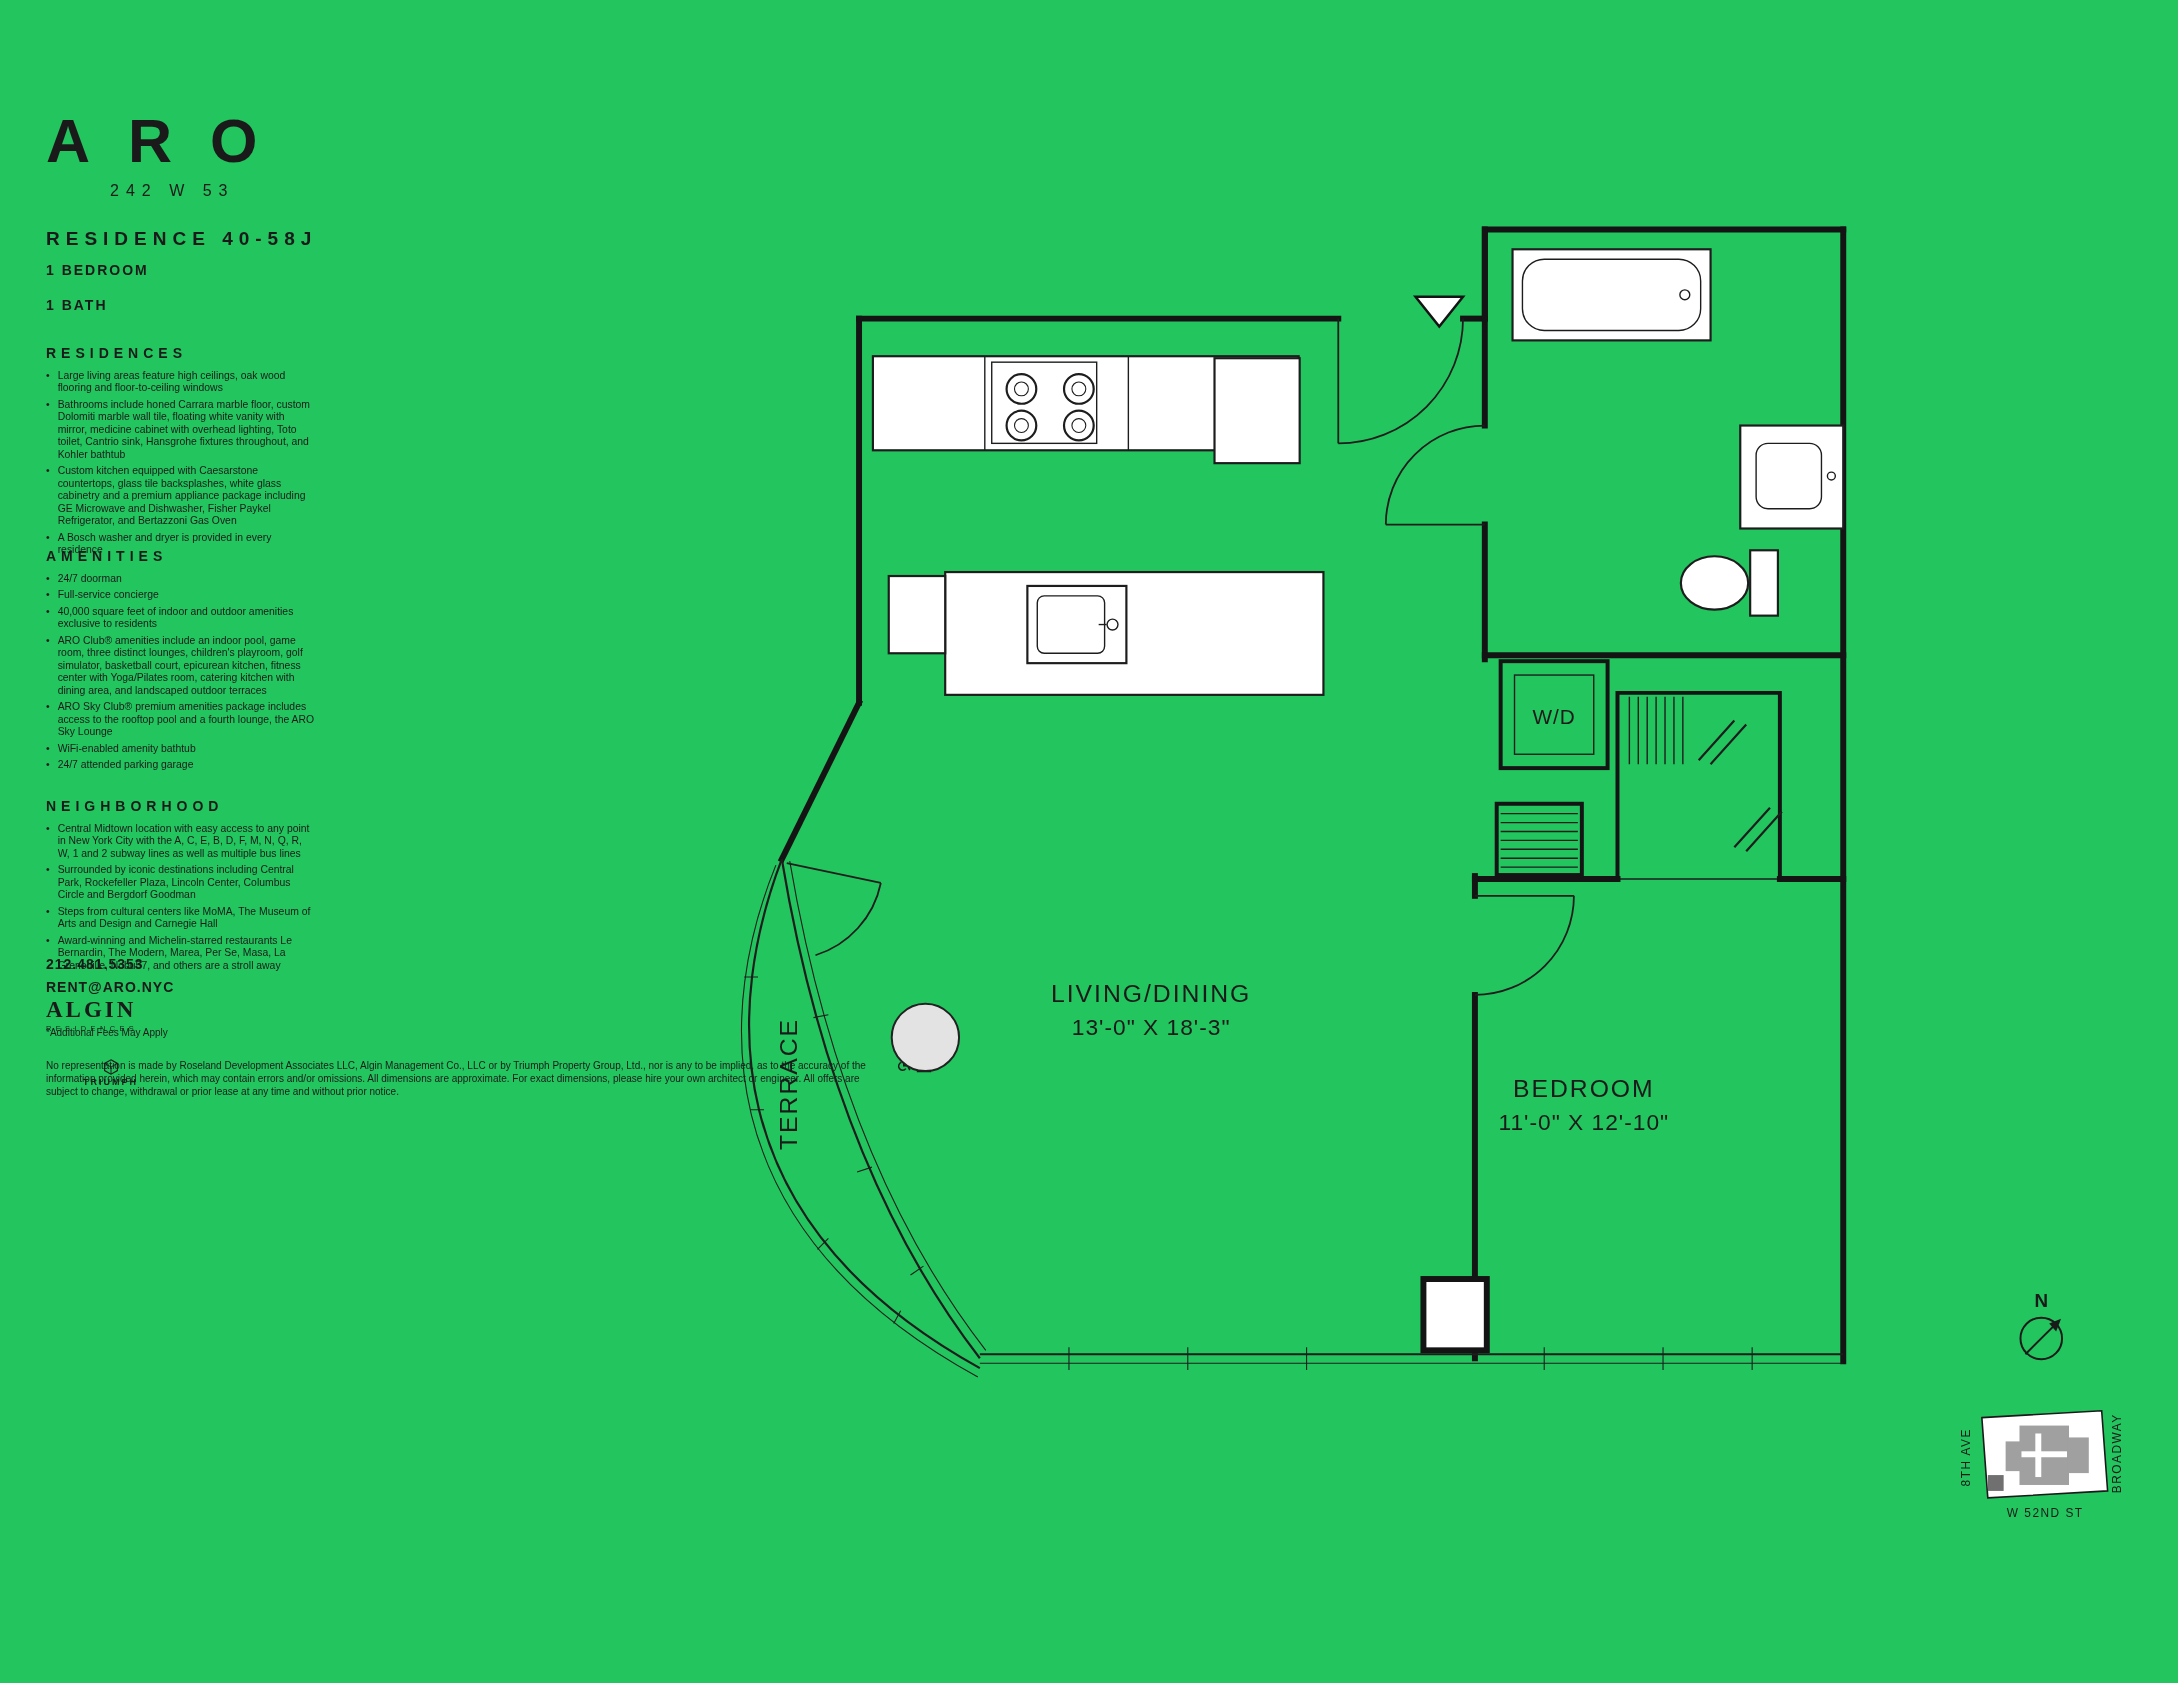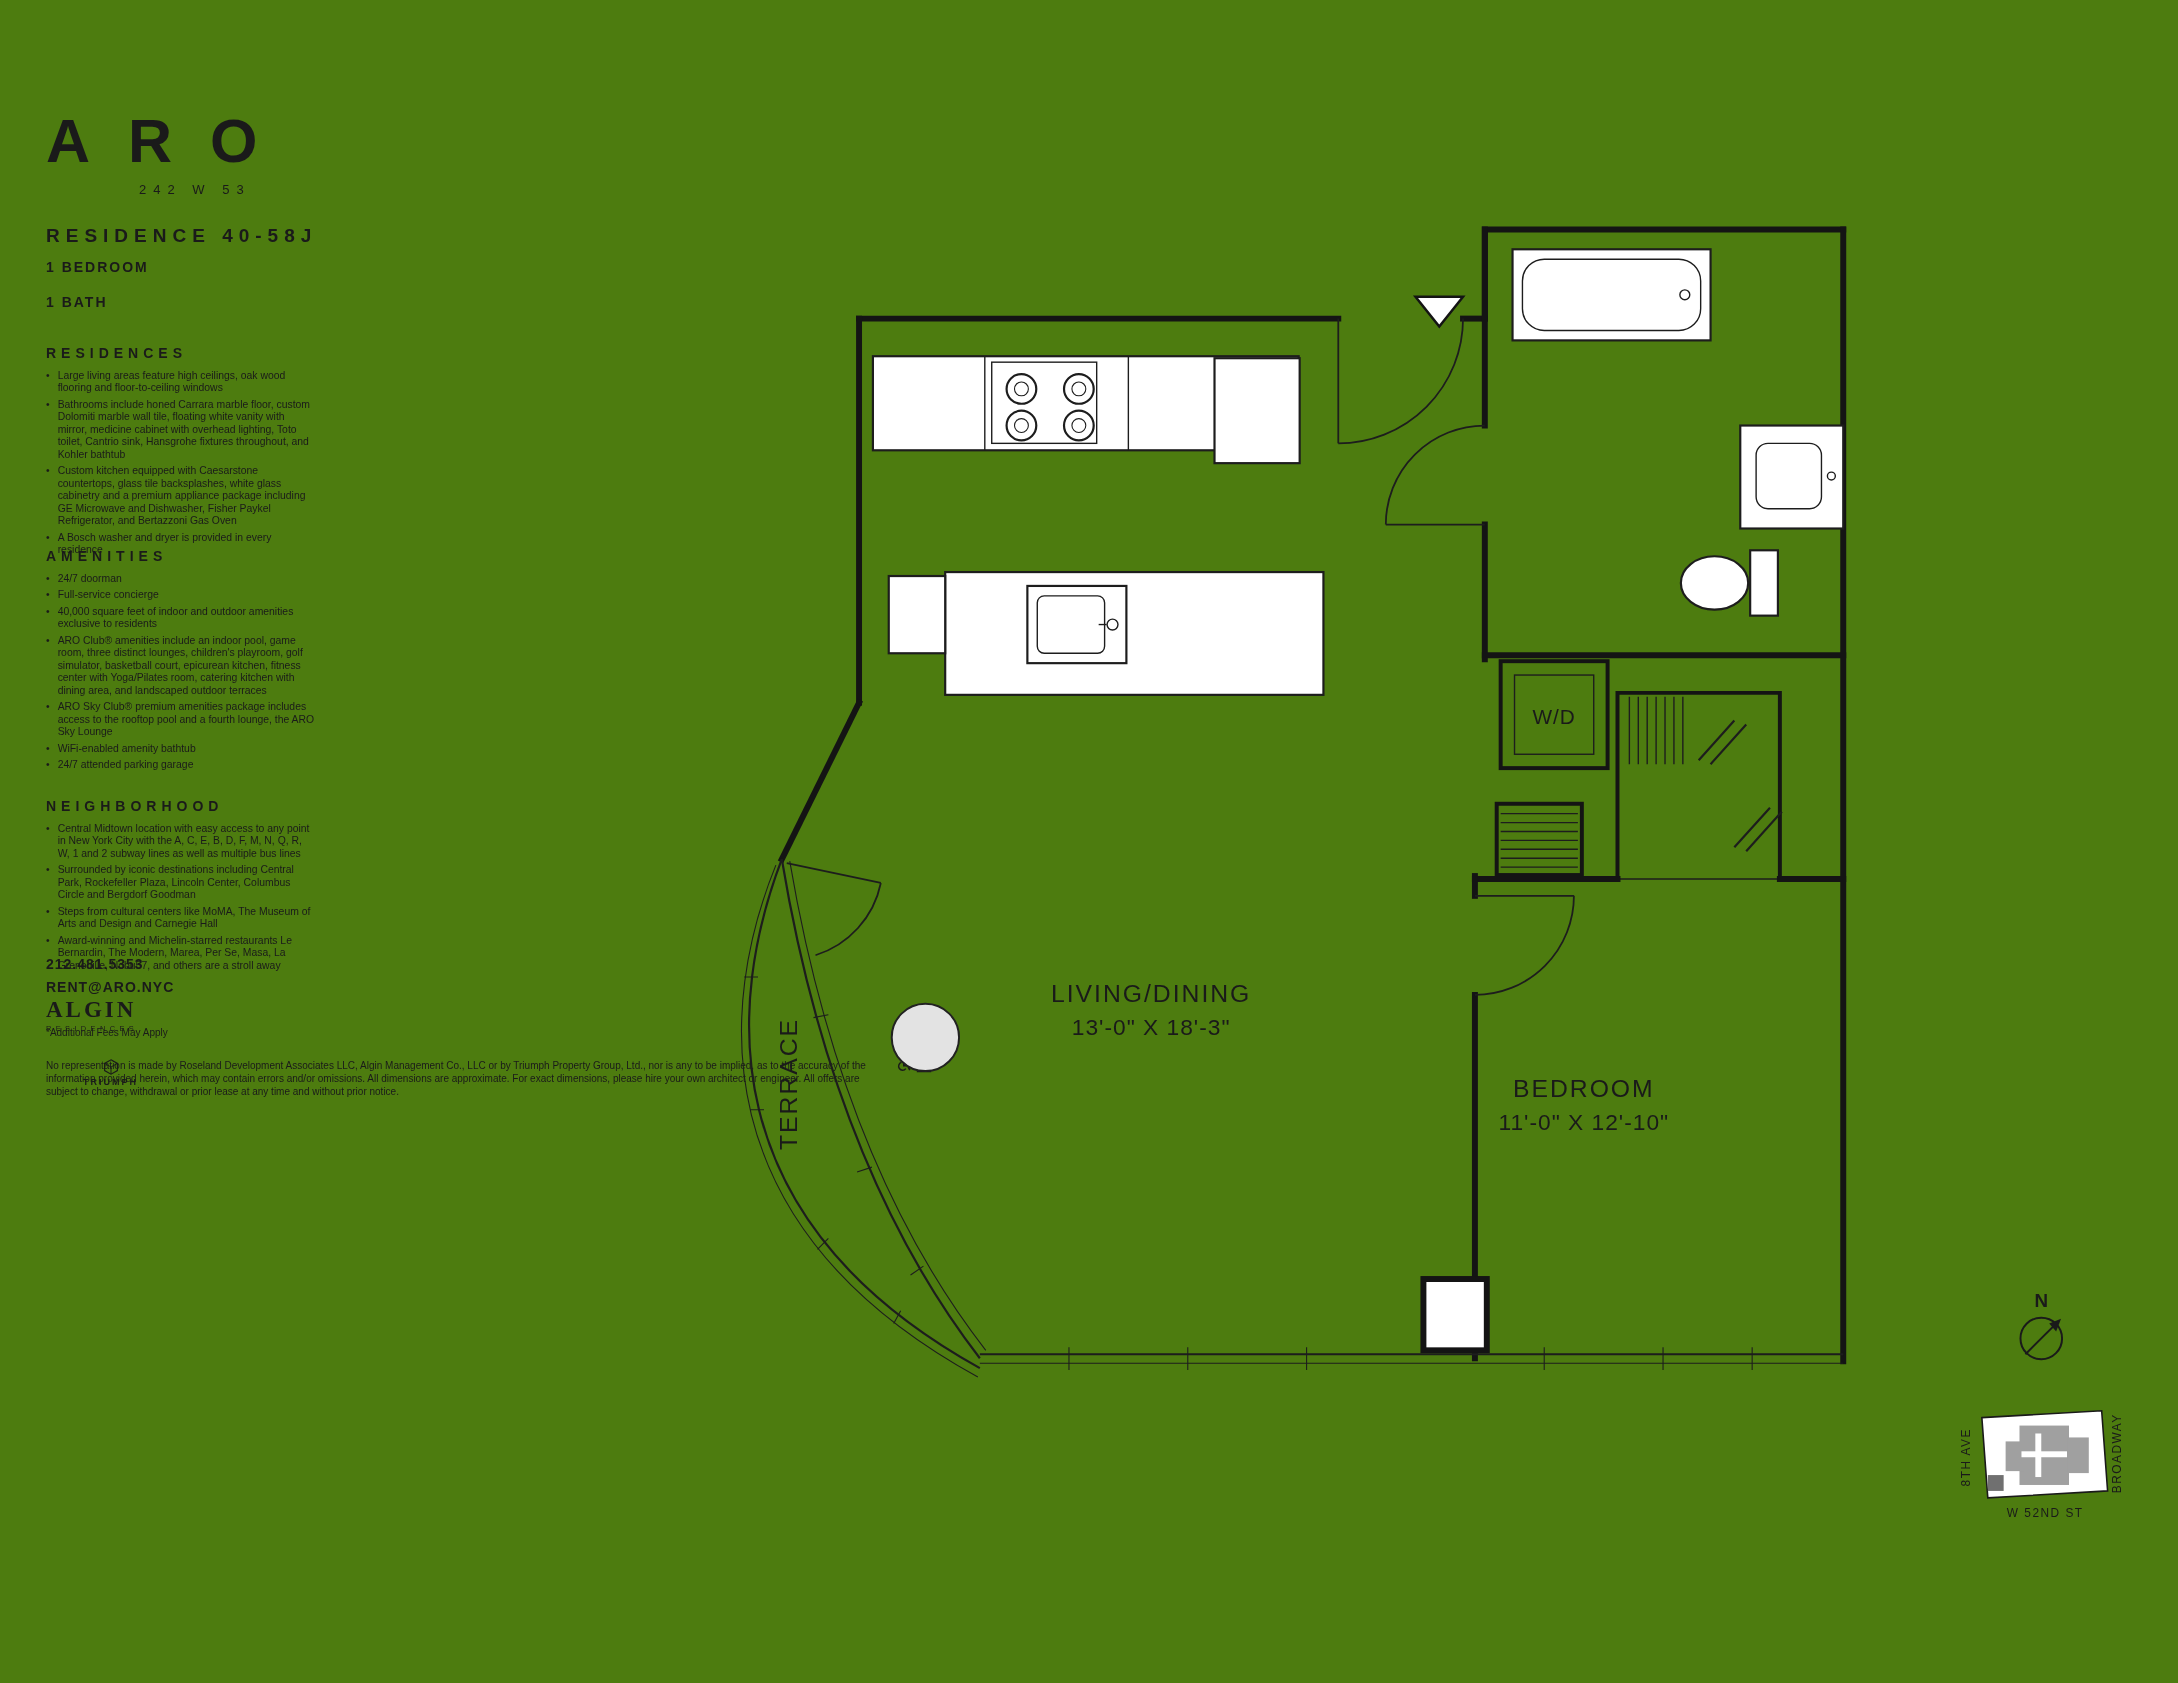--- a/index.html
+++ b/index.html
@@ -1,26 +1,26 @@
 <!DOCTYPE html>
 <html><head>
 <meta charset="utf-8">
 <style>
   * { margin:0; padding:0; box-sizing:border-box; }
   html,body { background:#ffffff; }
   body {
     width:2178px; height:1683px; position:relative;
     font-family:"Liberation Sans", sans-serif; color:#1a1a1a;
   }
-  .page { position:absolute; inset:0; background:#4d7c0f; overflow:hidden; }
+  .page { position:absolute; inset:0; background:#22c55e; overflow:hidden; }
 
   
   .header-block { position:absolute; left:46px; top:111px; width:297px; }
   .brand-name { font-size:61px; font-weight:700; letter-spacing:38px; line-height:1; white-space:nowrap; }
-  .brand-addr { font-size:13px; font-weight:500; letter-spacing:7px; margin:10px 0 0 93px; white-space:nowrap; }
+  .brand-addr { font-size:16px; font-weight:500; letter-spacing:7px; margin:10px 0 0 64px; white-space:nowrap; }
   .res-title { margin-top:28px; font-size:19px; font-weight:700; letter-spacing:6px; white-space:nowrap; }
   .res-line  { margin-top:12px; font-size:14px; font-weight:700; letter-spacing:2px; }
   .res-line + .res-line { margin-top:19px; }
 
   .sec { position:absolute; left:46px; width:269px; }
   .sec-residences   { top:345px; }
   .sec-amenities    { top:548px; }
   .sec-neighborhood { top:798px; }
   .sec-h { font-size:14px; font-weight:700; letter-spacing:5px; margin-bottom:9px; white-space:nowrap; }
   .bullets { list-style:none; }

